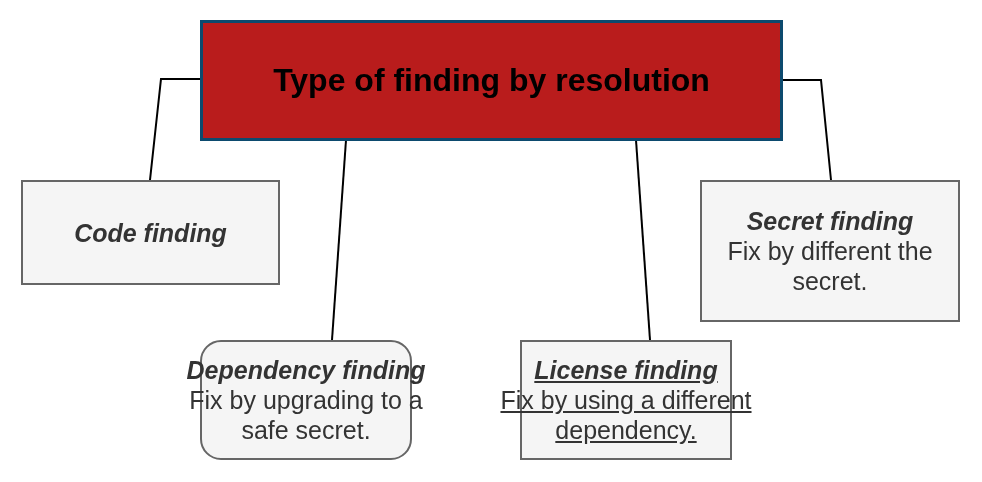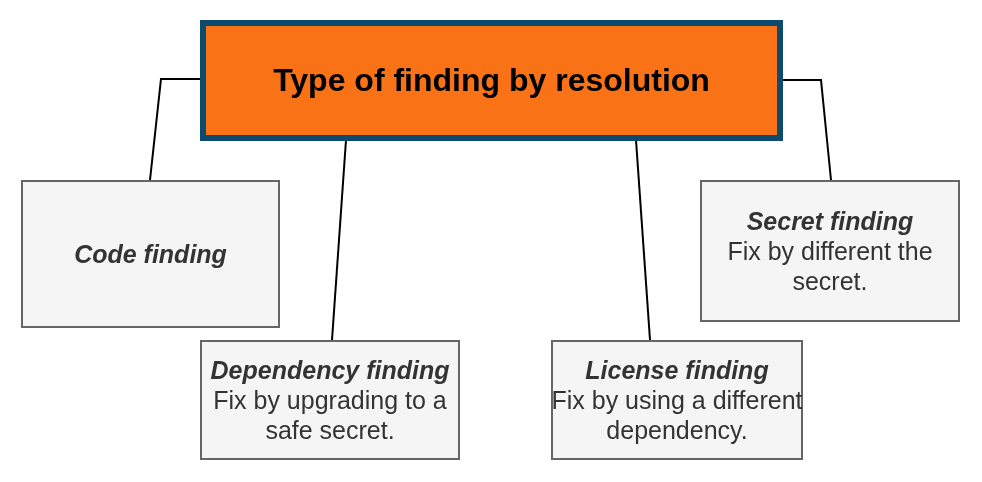--- a/index.html
+++ b/index.html
@@ -34,44 +34,44 @@
     flex-direction: column;
     justify-content: center;
     align-items: center;
     text-align: center;
   }
   .root-box {
     left: 200px;
     top: 20px;
     width: 583px;
     height: 121px;
-    background: #f97316;
-    border: 6px solid #0c4a6e;
+    background: #b91c1c;
+    border: 3px solid #0c4a6e;
     color: #000000;
     font-size: 32px;
     font-weight: bold;
   }
   .node {
     background: #f5f5f5;
     border: 2px solid #666666;
     color: #333333;
     font-size: 25px;
     line-height: 30px;
   }
   .node-title {
     font-weight: bold;
     font-style: italic;
     white-space: pre;
   }
   .node-body {
     white-space: pre;
   }
-  .node-code       { left: 21px;  top: 180px; width: 259px; height: 148px; }
-  .node-dependency { left: 200px; top: 340px; width: 260px; height: 120px; }
-  .node-license    { left: 551px; top: 340px; width: 252px; height: 120px; }
+  .node-code       { left: 21px;  top: 180px; width: 259px; height: 105px; }
+  .node-dependency { left: 200px; top: 340px; width: 212px; height: 120px; border-radius: 21px; }
+  .node-license    { left: 520px; top: 340px; width: 212px; height: 120px; text-decoration: underline; }
   .node-secret     { left: 700px; top: 180px; width: 260px; height: 142px; }
 </style>
 </head>
 <body>
 
 <div class="canvas">
 
   <svg class="edges" viewBox="0 0 982 482" aria-hidden="true">
     <polyline points="200,79 161,79 150,180"></polyline>
     <polyline points="346,140 332,340"></polyline>

